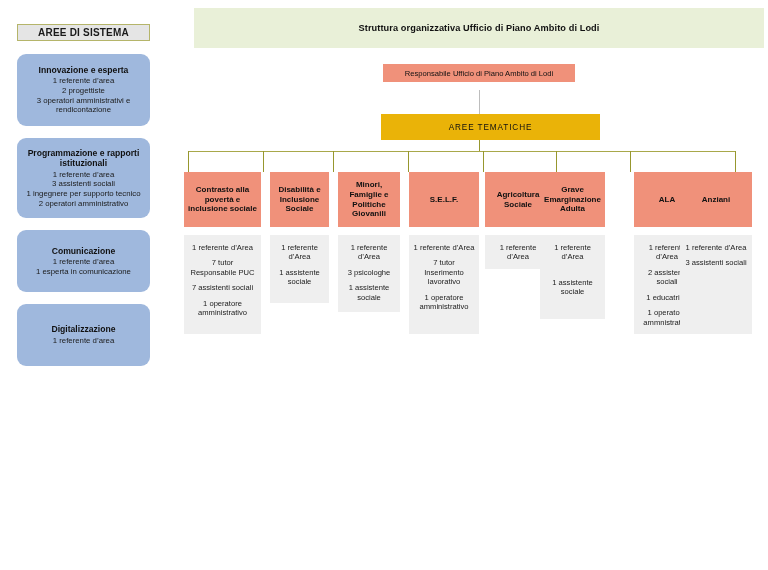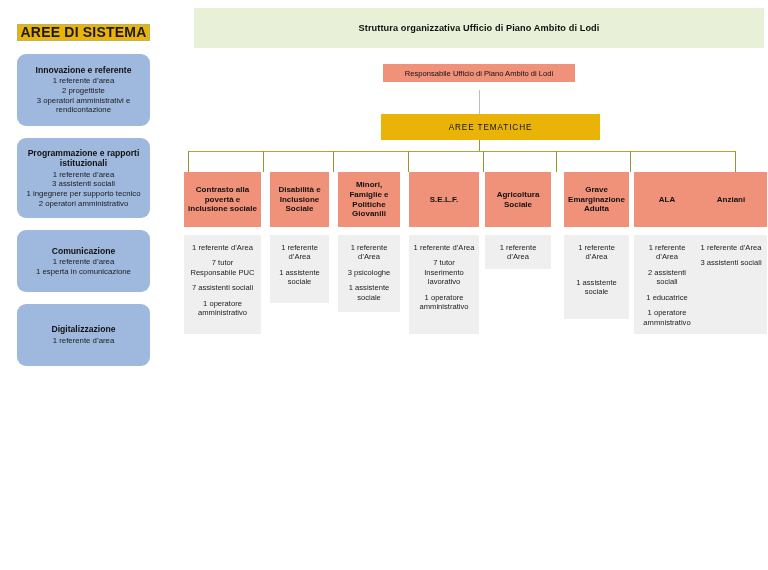--- a/index.html
+++ b/index.html
@@ -17,26 +17,26 @@
   }
 
   
   #sidebar {
     position: absolute;
     left: 17px;
     top: 24px;
     width: 133px;
   }
   #sys-header {
-    background: #eab308;
+    background: #e5e5e5;
     border: 1px solid #b5b56a;
     height: 15px;
     line-height: 15px;
     text-align: center;
-    font-size: 14px;
+    font-size: 10px;
     font-weight: bold;
     letter-spacing: 0.2px;
     color: #1a1a1a;
     margin-bottom: 13px;
   }
   .sys-box {
     background: #9fb8dd;
     border-radius: 9px;
     width: 133px;
     box-sizing: border-box;
@@ -162,21 +162,21 @@
   .col-body .entry { margin-bottom: 6px; }
   .col-body .entry:last-child { margin-bottom: 0; }
 </style>
 </head>
 <body>
 
 <div id="sidebar">
   <div id="sys-header">AREE DI SISTEMA</div>
 
   <div class="sys-box sb-h1">
-    <div class="sys-title">Innovazione e referente</div>
+    <div class="sys-title">Innovazione e esperta</div>
     <div class="sys-line">1 referente d’area</div>
     <div class="sys-line">2 progettiste</div>
     <div class="sys-line">3 operatori amministrativi e rendicontazione</div>
   </div>
 
   <div class="sys-box sb-h2">
     <div class="sys-title">Programmazione e rapporti istituzionali</div>
     <div class="sys-line">1 referente d’area</div>
     <div class="sys-line">3 assistenti sociali</div>
     <div class="sys-line">1 ingegnere per supporto tecnico</div>
@@ -254,39 +254,39 @@
     </div>
   </div>
 
   <div class="col" style="left:485px; width:66px;">
     <div class="col-head" style="height:55px;">Agricoltura Sociale</div>
     <div class="col-body" style="height:34px;">
       <div class="entry">1 referente d’Area</div>
     </div>
   </div>
 
-  <div class="col" style="left:540px; width:65px;margin-left:24px;">
+  <div class="col" style="left:540px; width:65px;">
     <div class="col-head" style="height:55px;">Grave Emarginazione Adulta</div>
     <div class="col-body" style="height:84px;">
       <div class="entry" style="margin-bottom:16px;">1 referente d’Area</div>
       <div class="entry">1 assistente sociale</div>
     </div>
   </div>
 
   <div class="col" style="left:634px; width:66px;">
     <div class="col-head" style="height:55px;">ALA</div>
     <div class="col-body" style="height:99px;">
       <div class="entry">1 referente d’Area</div>
       <div class="entry">2 assistenti sociali</div>
       <div class="entry">1 educatrice</div>
       <div class="entry">1 operatore ammnistrativo</div>
     </div>
   </div>
 
-  <div class="col" style="left:695px; width:72px;">
+  <div class="col" style="left:680px; width:72px;">
     <div class="col-head" style="height:55px;">Anziani</div>
     <div class="col-body" style="height:99px;">
       <div class="entry">1 referente d’Area</div>
       <div class="entry">3 assistenti sociali</div>
     </div>
   </div>
 
 </div>
 
 </body></html>

